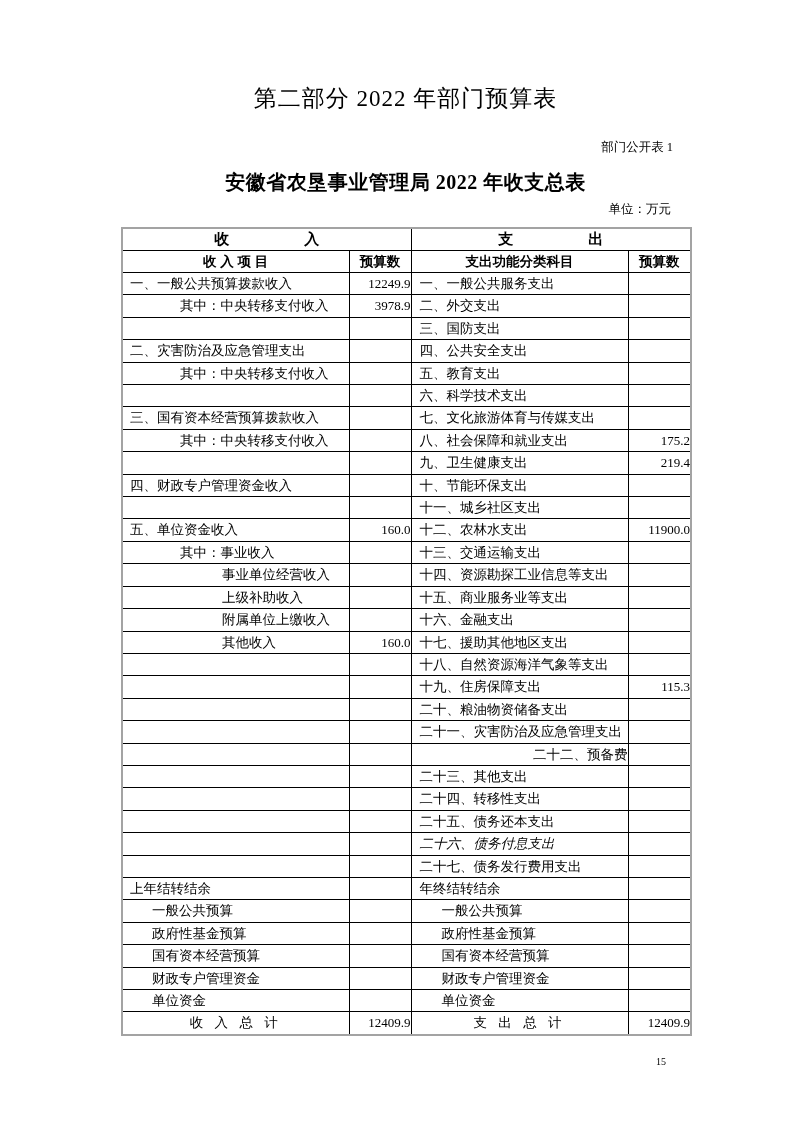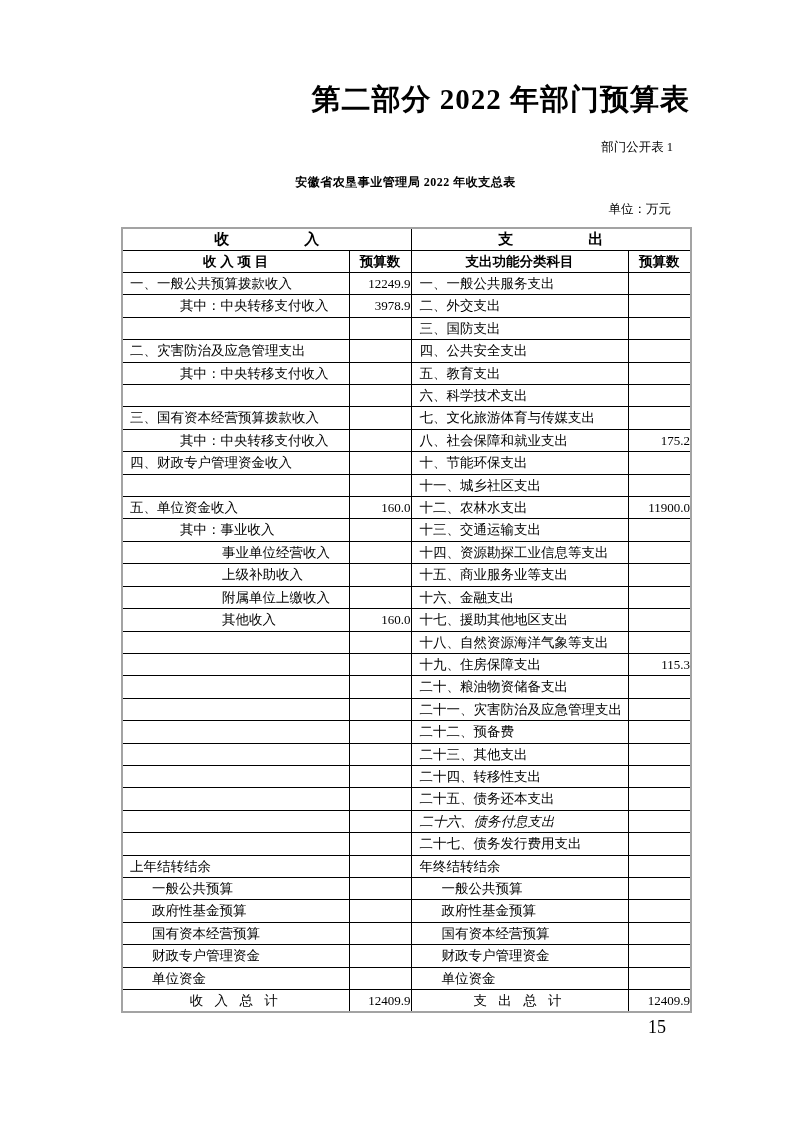--- a/index.html
+++ b/index.html
@@ -8,30 +8,30 @@
     width:794px; height:1122px;
     background:#ffffff;
     font-family:"Liberation Serif","DejaVu Serif",serif;
     color:#000;
     overflow:hidden;
     box-sizing:border-box;
   }
   .content { margin-left:121px; width:569px; padding-top:84px; box-sizing:border-box; }
 
   .part-title {
-    font-size:29px; font-weight:bold; text-align:right;
+    font-size:23px; font-weight:normal; text-align:center;
     line-height:30px; letter-spacing:1px;
     font-family:"Liberation Serif","DejaVu Serif",serif;
   }
   .sheet-label {
     margin-top:25px; font-size:12.5px; line-height:16px;
     text-align:right; padding-right:17px;
   }
   .table-title {
-    margin-top:14px; font-size:12px; font-weight:bold;
+    margin-top:14px; font-size:20px; font-weight:bold;
     text-align:center; line-height:27px; letter-spacing:0.5px;
   }
   .unit-label {
     margin-top:5px; font-size:12.5px; line-height:16px;
     text-align:right; padding-right:19px;
   }
 
   table.budget {
     margin-top:10px;
     width:569px;
@@ -60,22 +60,22 @@
   th.sec { font-size:15px; }
   th.colh { font-size:13.5px; }
 
   tbody td { height:21.4px; font-size:13.5px; line-height:21.4px; }
   td.name { text-align:left; }
   td.val  { text-align:right; padding-right:5px; font-size:13px; }
   td.sum  { text-align:center; letter-spacing:2px; padding-left:0; }
   td.sum2 { text-align:center; letter-spacing:4px; padding-left:0; }
 
   .page-number {
-    margin-top:7px; text-align:right; padding-right:24px;
-    font-size:18px; line-height:15px;
+    margin-top:18px; text-align:right; padding-right:24px;
+    font-size:10px; line-height:15px;
   }
 </style>
 </head>
 <body>
 
 <div class="page">
   <div class="content">
 
     <div class="part-title">第二部分 2022 年部门预算表</div>
 
@@ -147,20 +147,26 @@
             <td class="name" style="padding-left: 8px;">七、文化旅游体育与传媒支出</td>
             <td class="val"></td>
           </tr>
           <tr>
             <td class="name" style="padding-left: 57px;">其中：中央转移支付收入</td>
             <td class="val"></td>
             <td class="name" style="padding-left: 8px;">八、社会保障和就业支出</td>
             <td class="val">175.2</td>
           </tr>
           <tr>
+            <td class="name" style="padding-left: 7px;"></td>
+            <td class="val"></td>
+            <td class="name" style="padding-left: 8px;">九、卫生健康支出</td>
+            <td class="val">219.4</td>
+          </tr>
+          <tr>
             <td class="name" style="padding-left: 7px;">四、财政专户管理资金收入</td>
             <td class="val"></td>
             <td class="name" style="padding-left: 8px;">十、节能环保支出</td>
             <td class="val"></td>
           </tr>
           <tr>
             <td class="name" style="padding-left: 7px;"></td>
             <td class="val"></td>
             <td class="name" style="padding-left: 8px;">十一、城乡社区支出</td>
             <td class="val"></td>
@@ -221,21 +227,21 @@
           </tr>
           <tr>
             <td class="name" style="padding-left: 7px;"></td>
             <td class="val"></td>
             <td class="name" style="padding-left: 8px;">二十一、灾害防治及应急管理支出</td>
             <td class="val"></td>
           </tr>
           <tr>
             <td class="name" style="padding-left: 7px;"></td>
             <td class="val"></td>
-            <td class="name" style="padding-left: 8px;">二十二、预备费</td>
+            <td class="name" style="padding-left: 0; text-align: right;">二十二、预备费</td>
             <td class="val"></td>
           </tr>
           <tr>
             <td class="name" style="padding-left: 7px;"></td>
             <td class="val"></td>
             <td class="name" style="padding-left: 8px;">二十三、其他支出</td>
             <td class="val"></td>
           </tr>
           <tr>
             <td class="name" style="padding-left: 7px;"></td>

